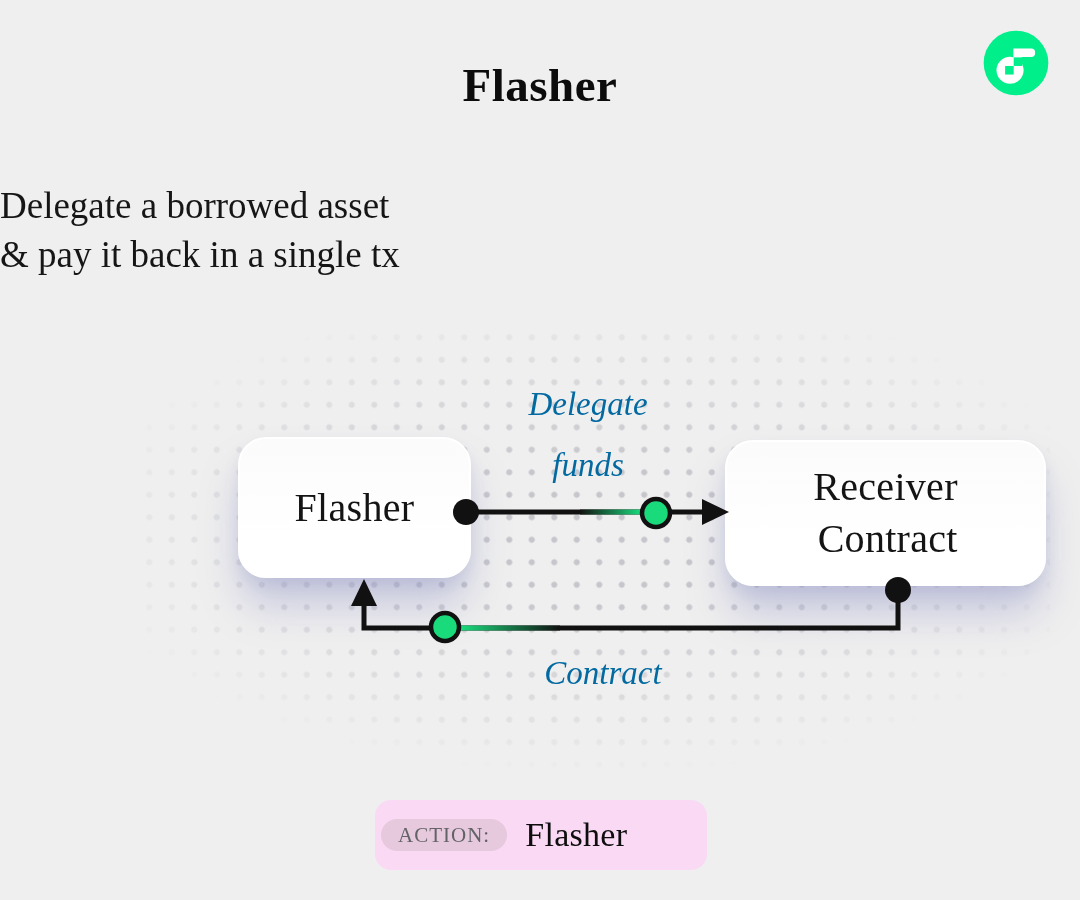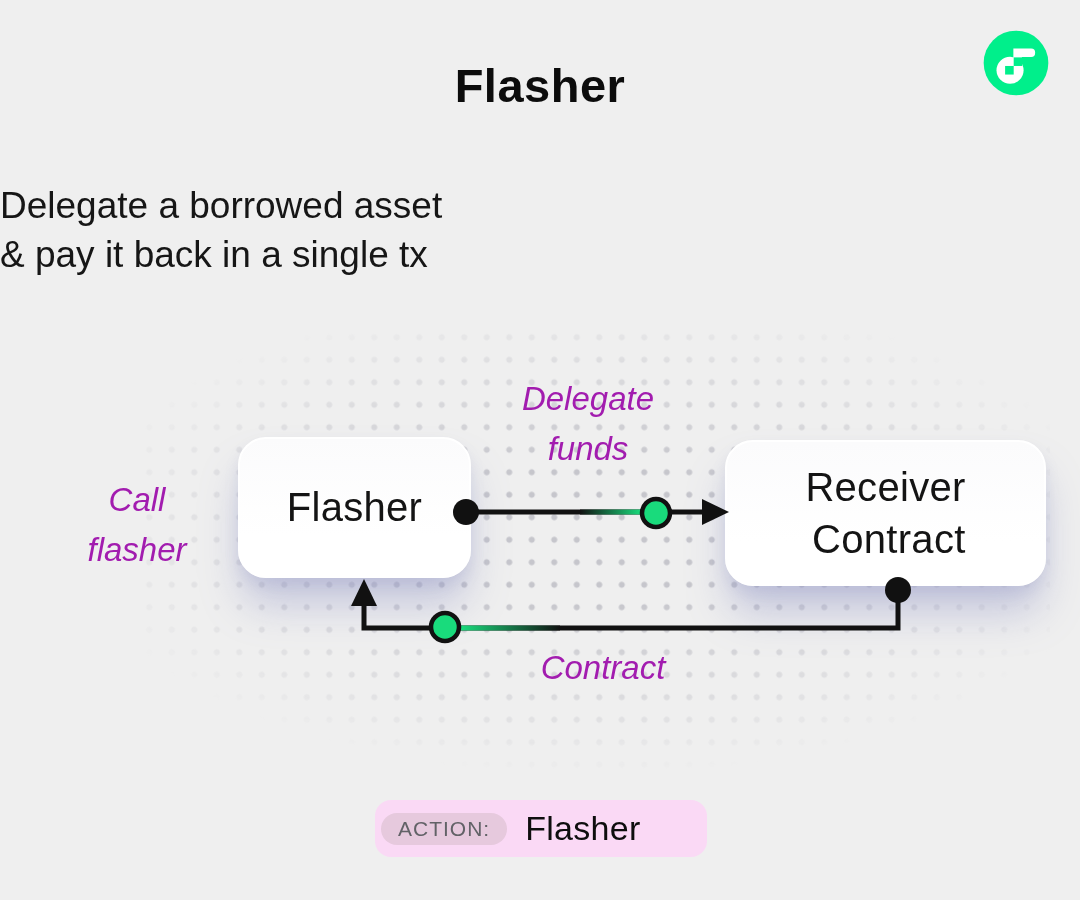--- a/index.html
+++ b/index.html
@@ -1,21 +1,21 @@
 <!DOCTYPE html>
 <html><head>
 <meta charset="utf-8">
 <style>
   html,body{margin:0;padding:0;background:#e4e4e4;}
   .poster{
     position:relative;
     width:1080px;height:900px;
     background:#EFEFEF;
     overflow:hidden;
-    font-family:Liberation Sans, sans-serif;
+    font-family:Liberation Serif, serif;
     color:#121212;
   }
   .preline{white-space:pre-line;}
 
   
   .title{
     position:absolute;left:0;top:58px;width:100%;
     margin:0;text-align:center;
     font-size:47px;font-weight:700;letter-spacing:.5px;color:#0c0c0c;
   }
@@ -43,32 +43,32 @@
     box-shadow:0 30px 42px -4px rgba(126,131,190,.38),0 8px 14px rgba(126,131,190,.15);
     display:flex;align-items:center;justify-content:center;
     font-size:40px;color:#141414;letter-spacing:.3px;
     box-sizing:border-box;
   }
   .node-flasher{left:238px;top:437px;width:233px;height:141px;}
   .node-receiver{left:725px;top:440px;width:321px;height:146px;line-height:52px;text-align:right;}
 
   .dlabel{
     position:absolute;margin:0;
-    font-size:33px;font-style:italic;line-height:50px;
-    text-align:center;color:#a21caf;
+    font-size:33px;font-style:italic;line-height:61px;
+    text-align:center;color:#0369a1;
   }
   .side-label{left:40px;top:475px;width:194px;}
   .delegate-label{left:468px;top:374px;width:240px;}
   .repayment-label{left:463px;top:643px;width:280px;}
 
   .wires{position:absolute;left:0;top:0;width:1080px;height:900px;pointer-events:none;}
 
   
   .action-badge{
-    position:absolute;left:375px;top:800px;width:332px;height:57px;
+    position:absolute;left:375px;top:800px;width:332px;height:70px;
     background:#FAD9F5;border-radius:16px;
     display:flex;align-items:center;
     box-sizing:border-box;padding-left:6px;
   }
   .action-pill{
     background:#E6C9DD;border-radius:999px;
     height:32px;padding:0 17px;
     display:flex;align-items:center;
     font-size:21px;letter-spacing:1px;color:#626267;
   }
@@ -95,22 +95,20 @@
     </svg>
   </div>
 
   <p class="subtitle preline">Delegate a borrowed asset
 &amp; pay it back in a single tx</p>
 
   <div class="diagram">
 
     <div class="dots"></div>
 
-    <div class="dlabel side-label preline">Call
-flasher</div>
 
     <div class="node node-flasher">
       <span class="preline">Flasher</span>
     </div>
 
     <div class="node node-receiver">
       <span class="preline">Receiver
 Contract</span>
     </div>
 

